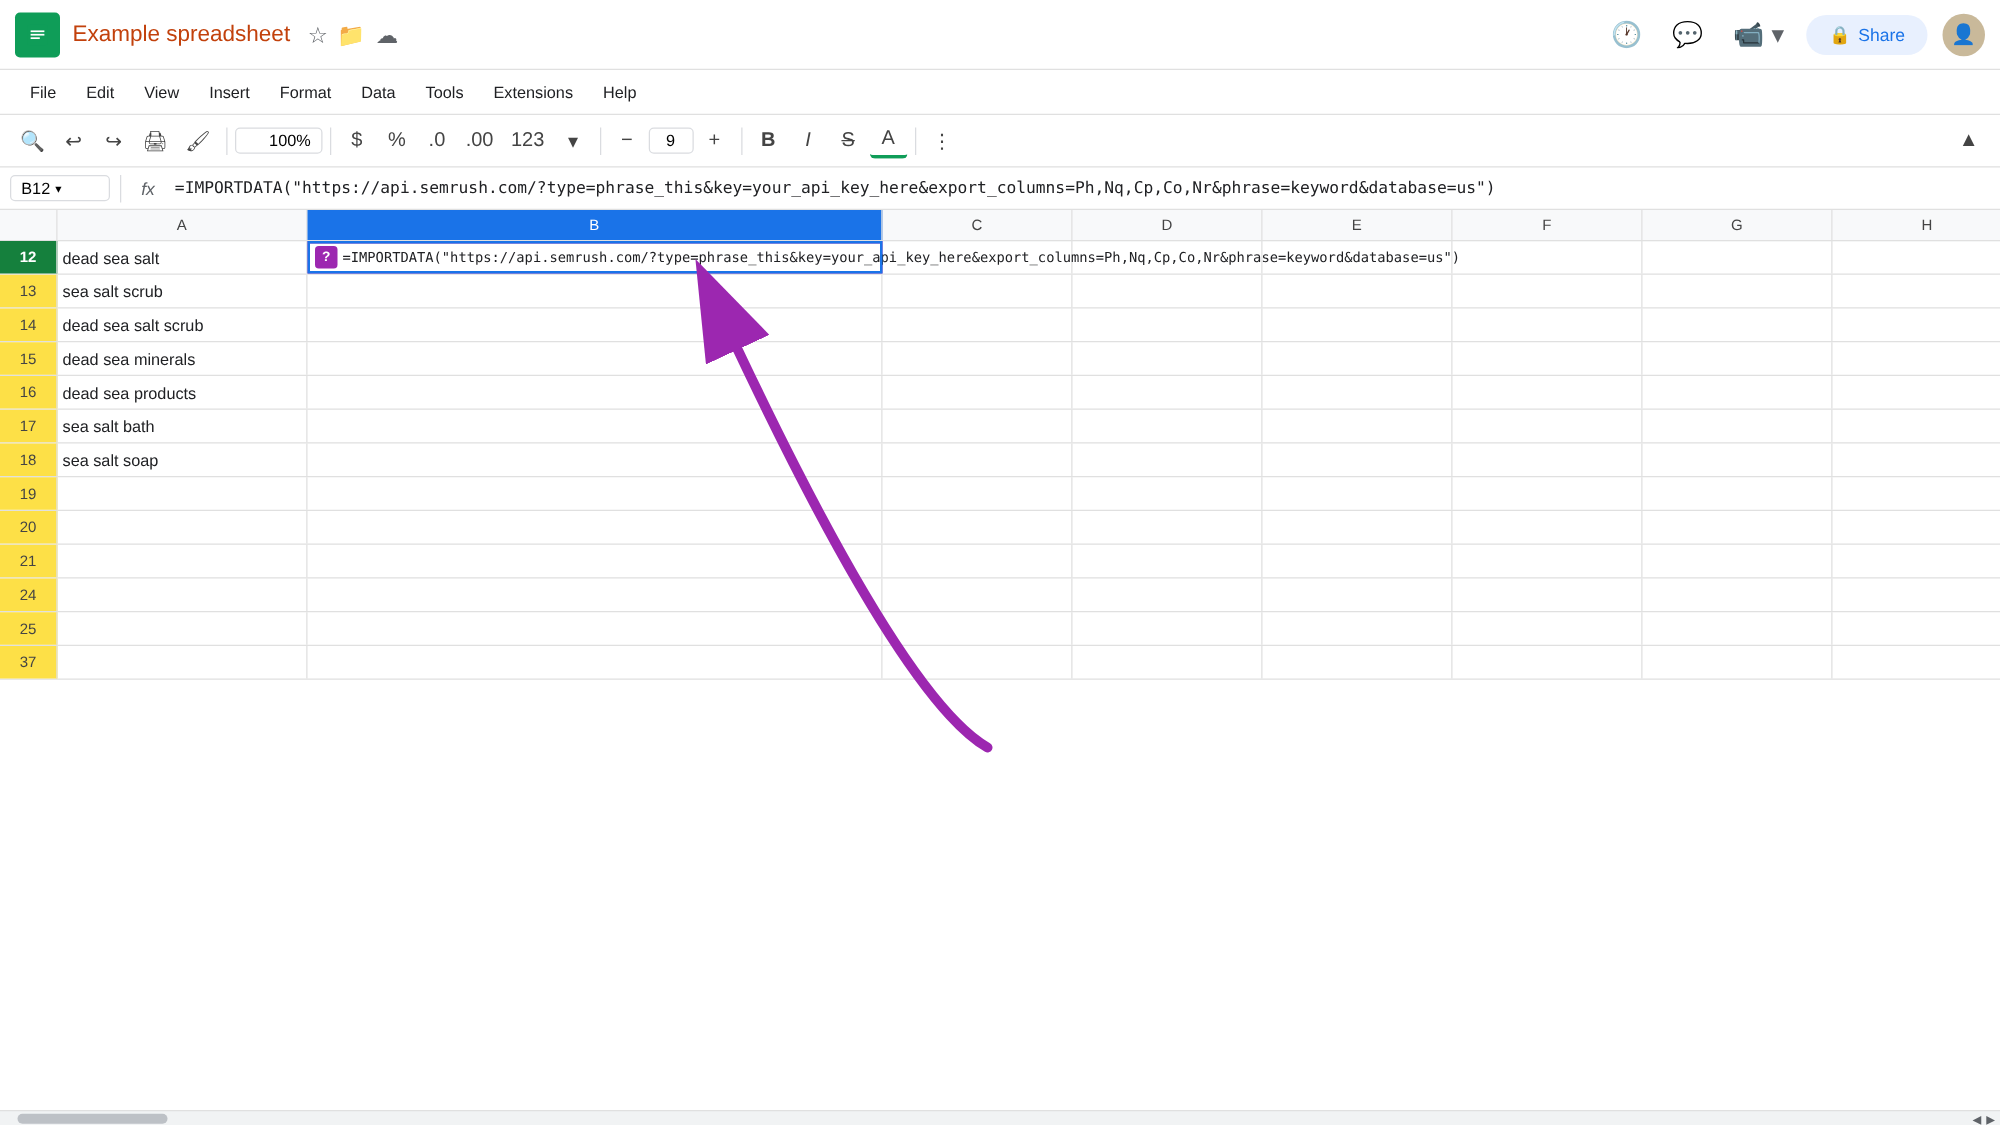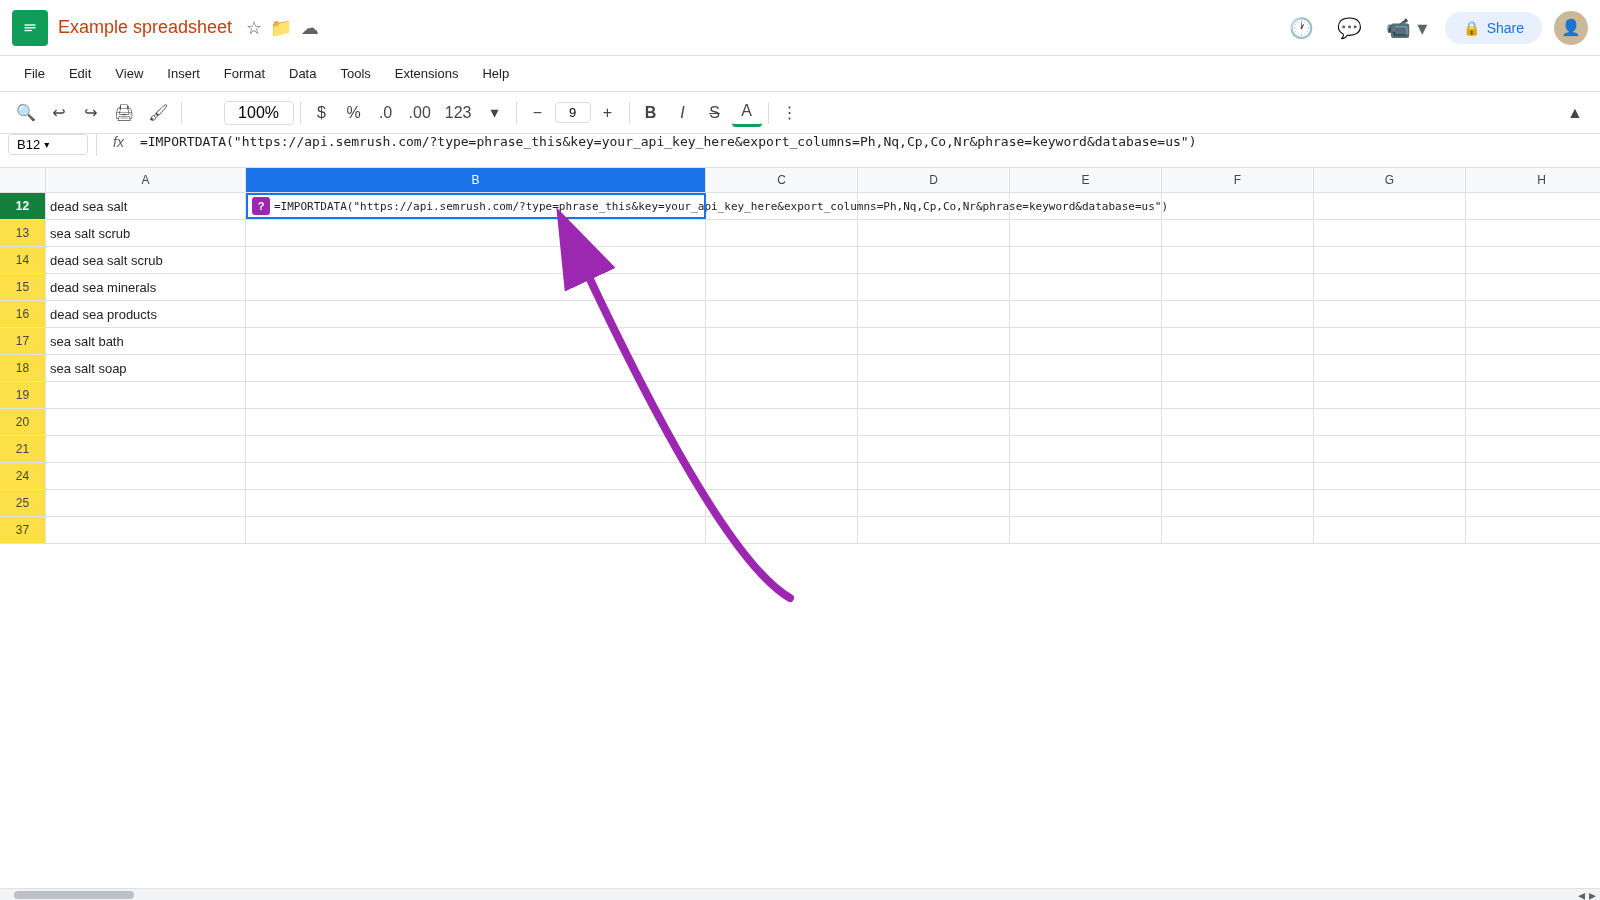--- a/index.html
+++ b/index.html
@@ -102,42 +102,41 @@
     .tb-divider {
       width: 1px;
       height: 22px;
       background: #dadce0;
       margin: 0 4px;
     }
     .zoom-selector {
       border: 1px solid #dadce0;
       border-radius: 4px;
       padding: 2px 8px;
-      font-size: 16px;
+      font-size: 13px;
       background: #fff;
       cursor: pointer;
       min-width: 70px;
-      text-align: center;
-      margin-left: 36px;
+      text-align: right;
     }
     .font-size-box {
       border: 1px solid #dadce0;
       border-radius: 4px;
       padding: 2px 6px;
       font-size: 13px;
       width: 36px;
       text-align: center;
     }
     .tb-bold { font-weight: bold; }
     .tb-italic { font-style: italic; }
 
     
     .formula-bar {
       display: flex;
-      align-items: flex-start;
+      align-items: center;
       height: 34px;
       border-bottom: 1px solid #e0e0e0;
       padding: 0 8px;
       gap: 8px;
     }
     .cell-ref-box {
       border: 1px solid #dadce0;
       border-radius: 4px;
       padding: 2px 8px;
       font-size: 13px;

